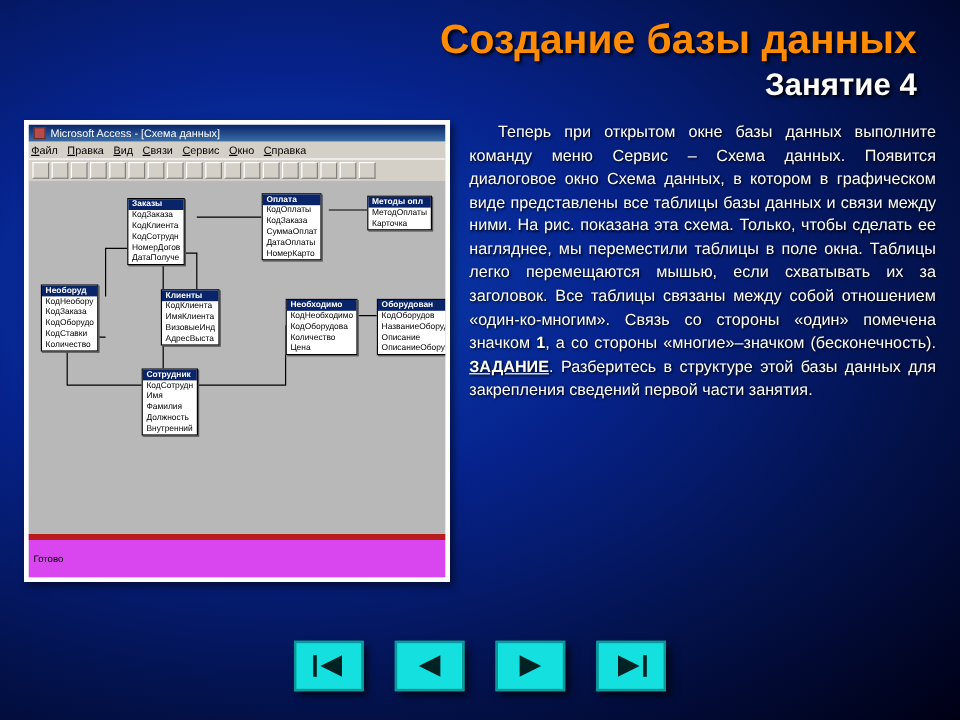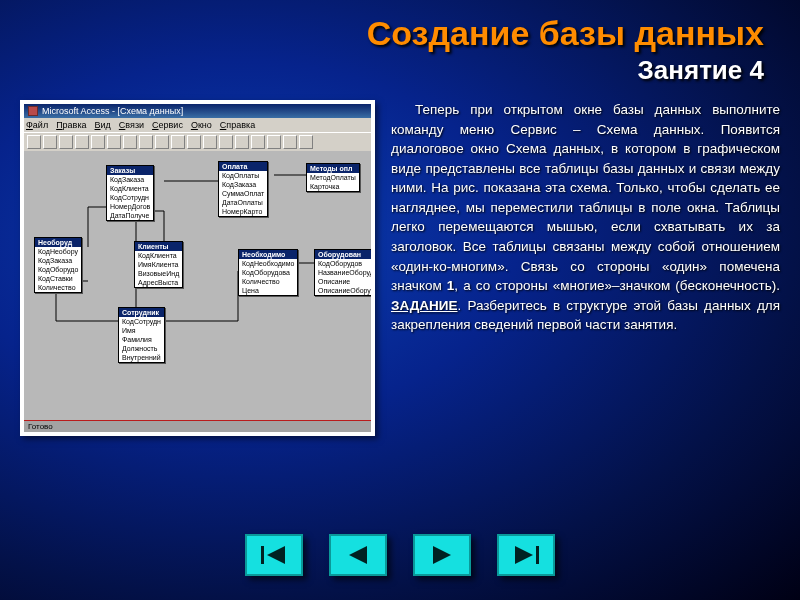--- a/index.html
+++ b/index.html
@@ -10,21 +10,21 @@
     overflow: hidden;
     position: relative;
   }
   .title-area { text-align: right; padding: 14px 36px 6px; }
   .title { color: #ff8c00; font-size: 34px; font-weight: bold; text-shadow: 2px 2px 3px #000; }
   .subtitle { color: #ffffff; font-size: 26px; font-weight: bold; text-shadow: 2px 2px 3px #000; margin-top: 2px; }
 
   .content { display: flex; padding: 8px 20px 0 20px; gap: 16px; }
 
   .screenshot {
-    width: 355px; height: 336px;
+    width: 355px; height: 385px;
     border: 4px solid #fff;
     background: #b8b8b8;
     display: flex; flex-direction: column;
     box-shadow: 3px 3px 6px rgba(0,0,0,.5);
     flex: none;
   }
   .titlebar {
     background: linear-gradient(#0a246a,#3a6ea5);
     color: #fff; font-size: 9px; padding: 2px 4px;
     display:flex; align-items:center; gap:4px;
@@ -35,21 +35,21 @@
   .toolbar { background:#d4d0c8; padding:2px 3px; display:flex; gap:2px; border-top:1px solid #fff;}
   .tbtn{width:14px;height:14px;background:#d4d0c8;border:1px solid #808080;border-top-color:#fff;border-left-color:#fff;}
   .canvas{flex:1;background:#b8b8b8;position:relative;overflow:hidden;}
   .table-box{
     position:absolute;background:#fff;border:1px solid #000;font-size:7px;
     box-shadow:1px 1px 0 #555;
   }
   .table-box .th{background:#0a246a;color:#fff;padding:1px 3px;white-space:nowrap;font-weight:bold;}
   .table-box .td{padding:0 3px;color:#000;white-space:nowrap;line-height:1.3;}
   svg.links{position:absolute;inset:0;width:100%;height:100%;}
-  .statusbar{background:#a3a3a3;font-size:8px;padding:1px 4px;color:#000;border-top:1px solid #b91c1c;}
+  .statusbar{background:#d946ef;font-size:8px;padding:11px 4px;color:#000;border-top:5px solid #b91c1c;}
 
   .body-text {
     color:#fff; font-size:13.5px; line-height:1.45; text-align:justify;
     flex:1; text-shadow:1px 1px 2px #000;
   }
   .body-text .task-label{font-weight:bold;text-decoration:underline;}
   .body-text b{font-weight:bold;}
   .indent{display:inline-block;width:24px;}
 
   .nav{

